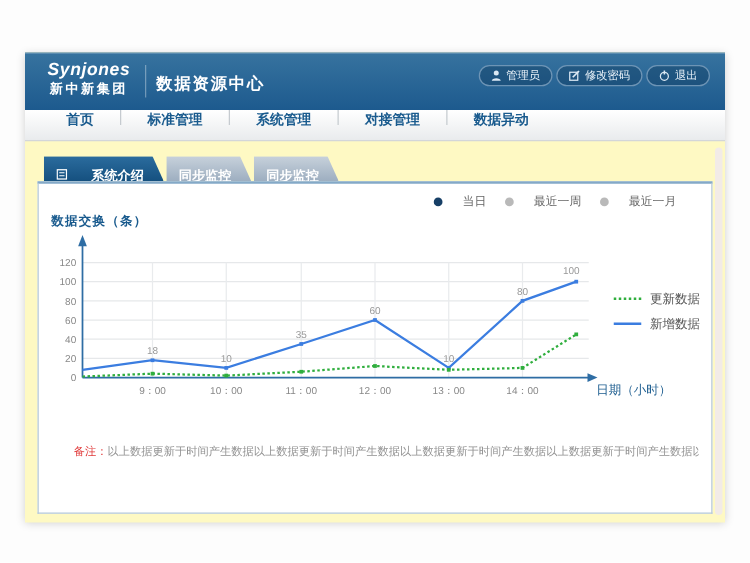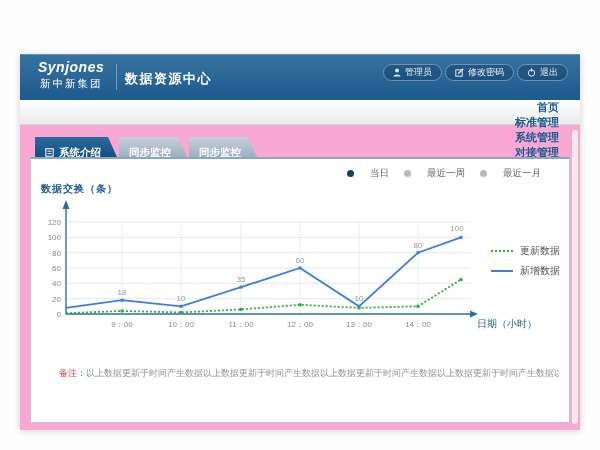--- a/index.html
+++ b/index.html
@@ -1,49 +1,49 @@
 <!DOCTYPE html>
 <html><head>
 <meta charset="utf-8">
 <style>
   * { margin:0; padding:0; box-sizing:border-box; }
   html,body { width:600px; height:450px; }
   body { position:relative; background:#fdfdfd; font-family:"Liberation Sans","DejaVu Sans",sans-serif; overflow:hidden; }
 
-  .app-window { position:absolute; left:20px; top:54px; width:560px; height:376px;
-                background:#f9a8d4; box-shadow:0 1px 7px rgba(0,0,0,.18); }
+  .app-window { position:absolute; left:20px; top:42px; width:560px; height:376px;
+                background:#fef9c3; box-shadow:0 1px 7px rgba(0,0,0,.18); }
 
   
   .header { position:absolute; top:0; left:0; right:0; height:46px;
             background:linear-gradient(#37739f,#1d5a8e);
             box-shadow:inset 0 1px 0 rgba(255,255,255,.25); }
   .logo { position:absolute; left:18px; top:5px; color:#fff; text-align:center; line-height:1.25; }
   .logo-main { font-size:14px; font-weight:bold; font-style:italic; letter-spacing:.5px; }
-  .logo-sub { font-size:10.5px; font-weight:normal; letter-spacing:2px; }
+  .logo-sub { font-size:10.5px; font-weight:bold; letter-spacing:2px; }
   .header-divider { position:absolute; left:96px; top:10px; width:1px; height:26px; background:rgba(255,255,255,.35); }
   .app-title { position:absolute; left:105px; top:16px; color:#fff; font-size:13px; font-weight:bold; letter-spacing:1.5px; }
   .header-buttons { position:absolute; right:12px; top:10px; display:flex; gap:3px; }
   .hbtn { height:17px; padding:0 9px; border:1px solid #6d94b5; border-radius:9px;
           background:rgba(10,48,84,.35); color:#e9f2f9; font-size:9px;
           display:flex; align-items:center; gap:4px; cursor:pointer;justify-content:flex-end; }
   .hbtn svg { display:block; }
 
   
   .nav { position:absolute; top:46px; left:0; right:0; height:25px;
          background:linear-gradient(#ffffff,#e9ebed); border-bottom:1px solid #d3d6d9;
-         display:flex; align-items:flex-end; padding-left:12px;flex-direction:column; }
+         display:flex; align-items:flex-start; padding-left:12px; }
   .nav-item { color:#1a5b8e; font-weight:bold; font-size:11px; padding:0 21px; cursor:pointer; }
   .nav-sep { width:1px; height:12px; background:#c6cbd0; }
 
   
   .tabs { position:absolute; left:15px; top:83px; display:flex; }
   .tab { height:20px; padding:12px 16px 0 10px; font-size:10.5px; font-weight:bold; color:#fff;
          background:linear-gradient(#c7d1db,#9daec0); margin-right:2px;
          clip-path:polygon(0 0, calc(100% - 9px) 0, 100% 100%, 0 100%);
-         display:flex; align-items:center; gap:5px; cursor:pointer; }
+         display:flex; align-items:center; gap:19px; cursor:pointer; }
   .tab.active { background:linear-gradient(#2b6c9e,#15507f); }
 
   
   .panel { position:absolute; left:10px; top:103px; width:540px; height:266px;
            background:#fff; border:1px solid #b4c7d7; border-top:2px solid #84a9c7; }
 
   .radio-group { position:absolute; top:8px; right:28px; display:flex; gap:15px; align-items:center; }
   .radio { display:flex; align-items:center; gap:16px; font-size:9.5px; color:#666; cursor:pointer; }
   .radio .dot { width:7px; height:7px; border-radius:50%; background:#b9b9b9; }
   .radio.selected .dot { background:#173f66; }

